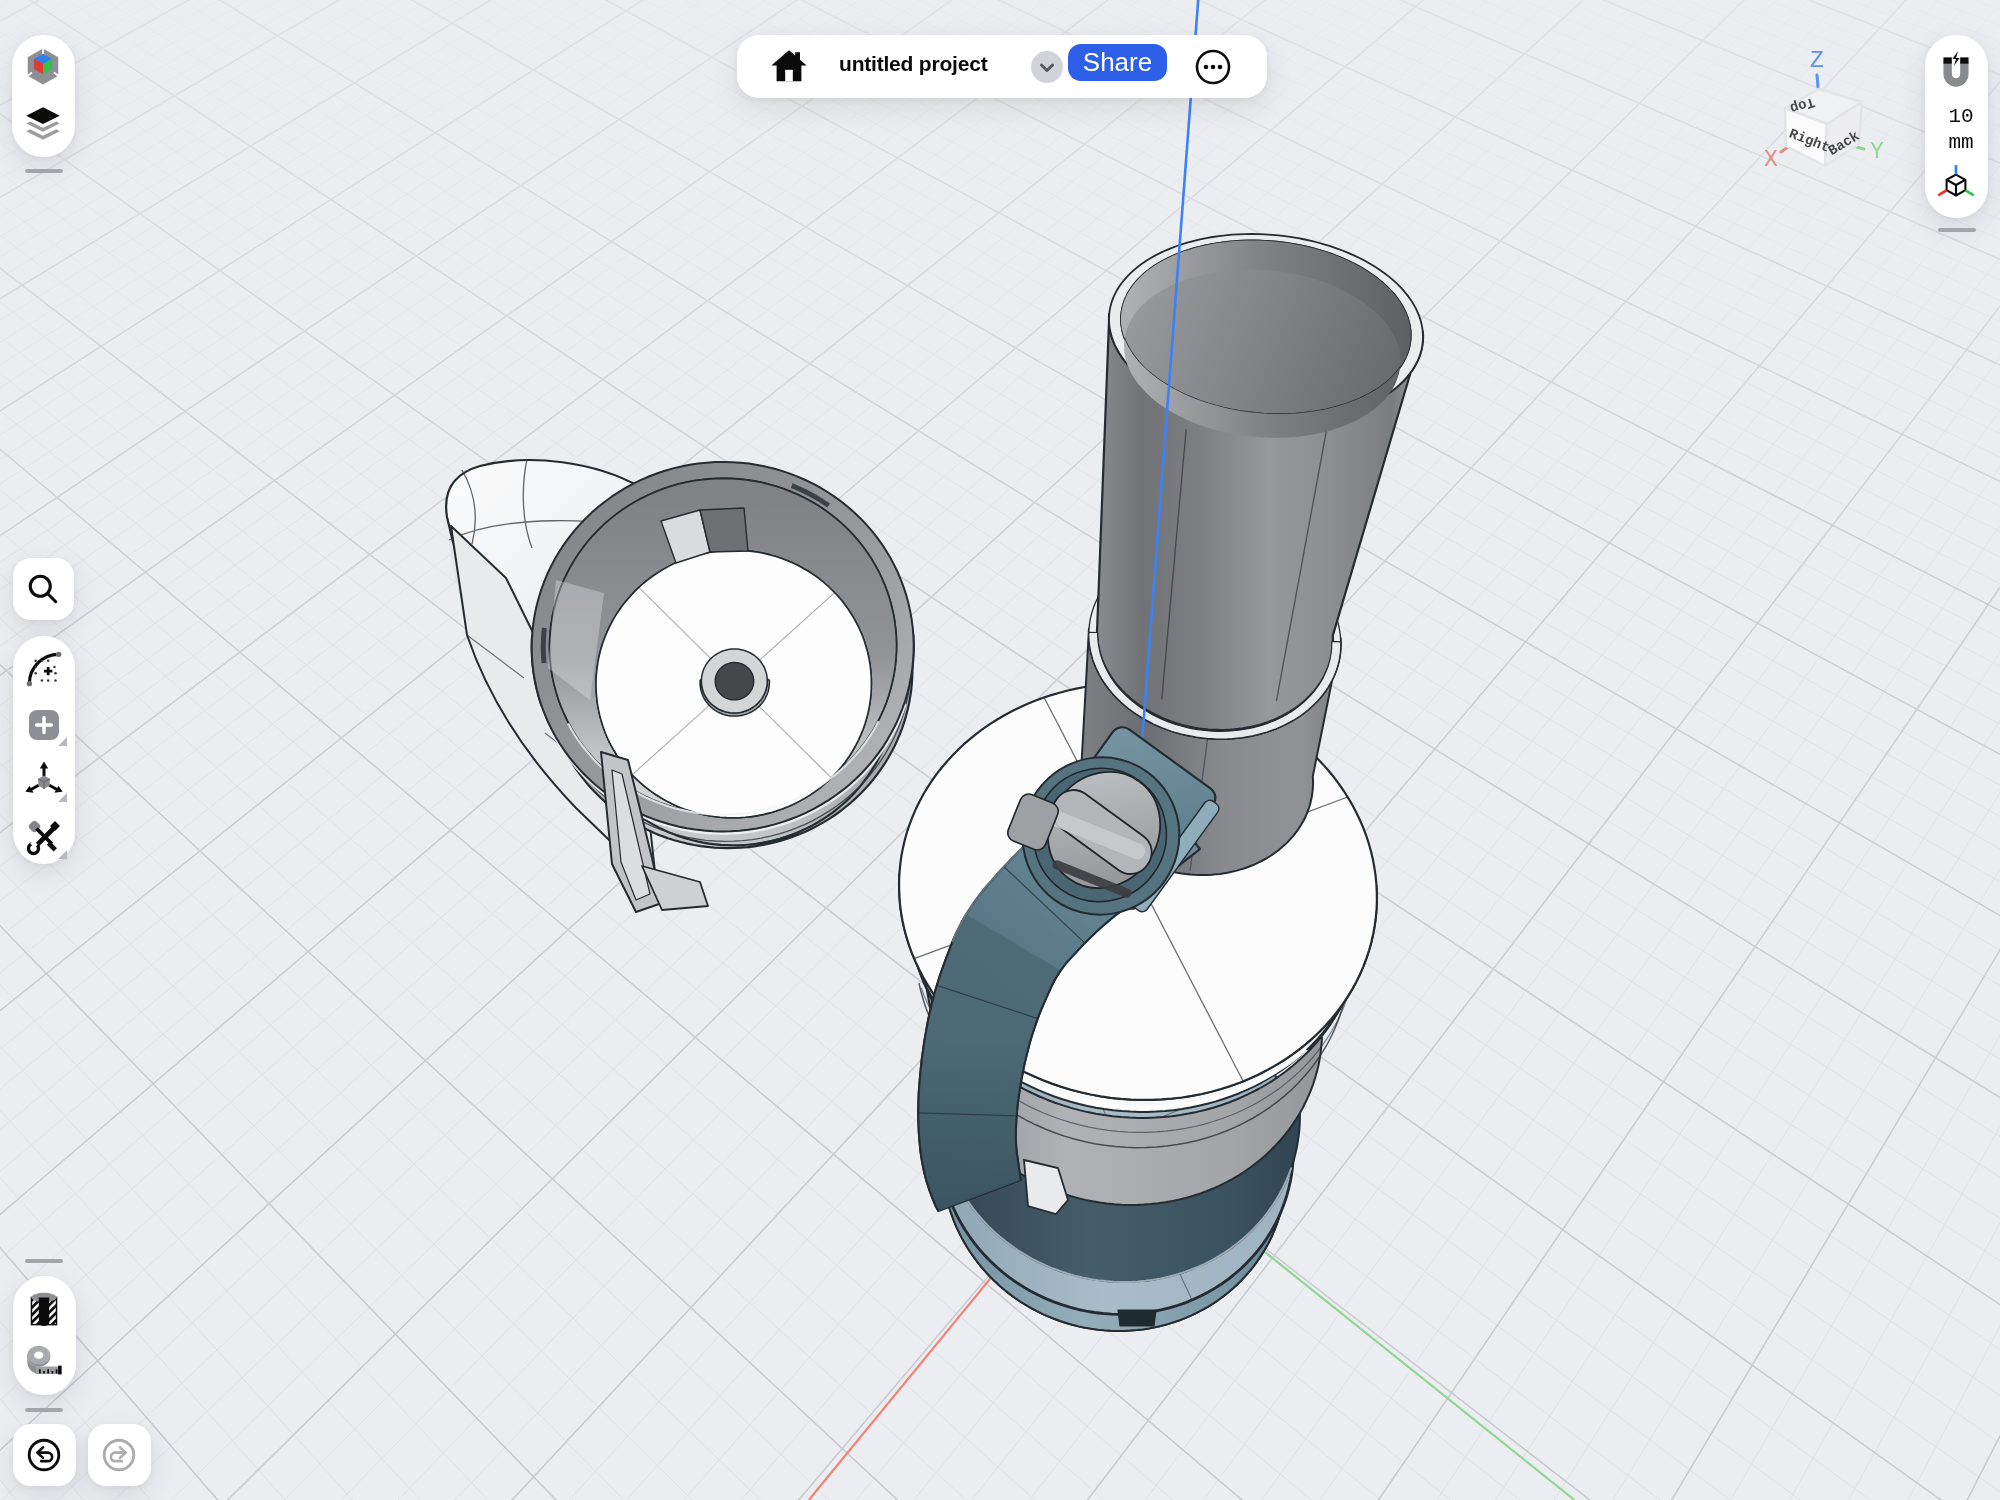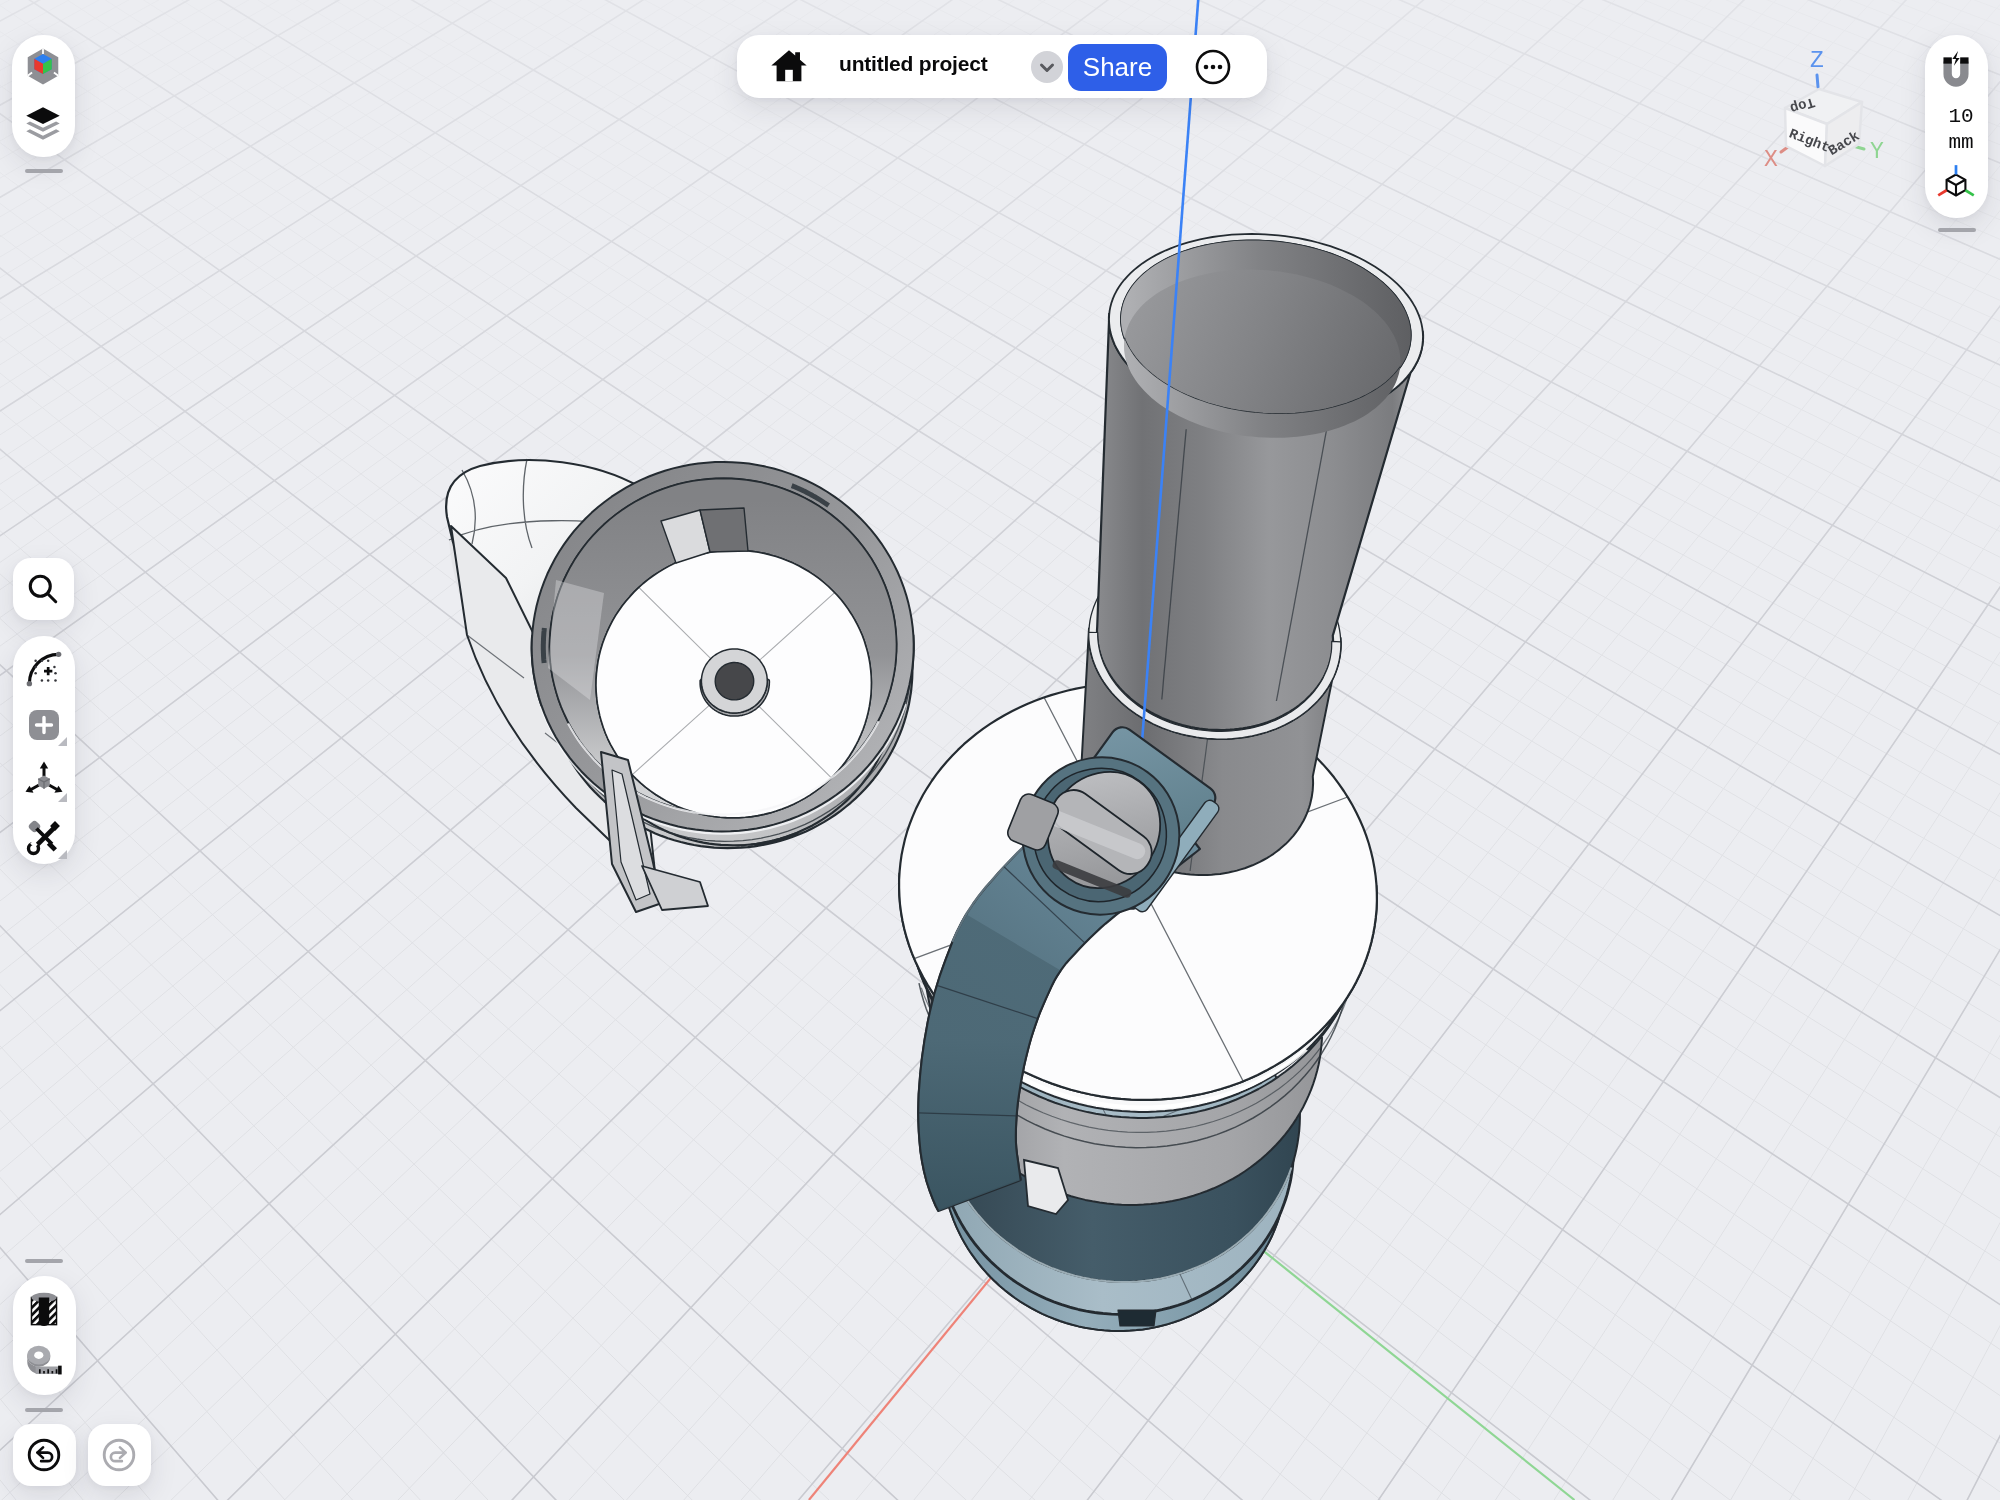--- a/index.html
+++ b/index.html
@@ -228,21 +228,21 @@
     <svg width="42" height="42" viewBox="0 0 44 44">
       <path d="M22 5.5 L3.5 21.5 L9 21.5 L9 38 L35 38 L35 21.5 L40.5 21.5 L33.5 15.4 L33.5 7.5 L28.5 7.5 L28.5 11.1 Z" fill="#0b0b0c"></path>
 <rect x="18" y="26" width="8" height="12" fill="#fff"></rect>
     </svg>
   </div>
 <div style="position:absolute;left:839px;top:52px;white-space:nowrap;font-size:21px;font-weight:bold;color:#0a0a0b;letter-spacing:-0.2px">untitled project</div>
 <div style="position:absolute;left:1031px;top:51px;width:32px;height:32px;border-radius:16px;background:#d2d3d8"></div>
 <svg style="position:absolute;left:1031px;top:51px" width="32" height="32">
     <path d="M10.5 14 L16 19.5 L21.5 14" stroke="#595a5f" stroke-width="3" fill="none" stroke-linecap="round" stroke-linejoin="round"></path>
   </svg>
-<div style="position:absolute;left:1068px;top:44px;width:99px;height:47px;border-radius:13px;background:#2e5fe8;color:#fff;font-size:26px;display:flex;align-items:center;justify-content:center">Share</div>
+<div style="position:absolute;left:1068px;top:44px;width:99px;height:37px;border-radius:13px;background:#2e5fe8;color:#fff;font-size:26px;display:flex;align-items:center;justify-content:center">Share</div>
 <svg style="position:absolute;left:1194px;top:48px" width="38" height="38">
     <circle cx="19" cy="19" r="16" fill="none" stroke="#0c0c0d" stroke-width="2.6"></circle>
     <circle cx="12" cy="19" r="2.3" fill="#0c0c0d"></circle>
     <circle cx="19" cy="19" r="2.3" fill="#0c0c0d"></circle>
     <circle cx="26" cy="19" r="2.3" fill="#0c0c0d"></circle>
   </svg>
 <div class="panel sq" style="left:13px;top:558px;width:61px;height:62px"></div>
 <div class="ic" style="left:23.0px;top:569.0px;width:40px;height:40px">
     <svg width="40" height="40" viewBox="0 0 44 44">
       <circle cx="19" cy="19" r="11" fill="none" stroke="#0c0c0d" stroke-width="3.4"></circle>

